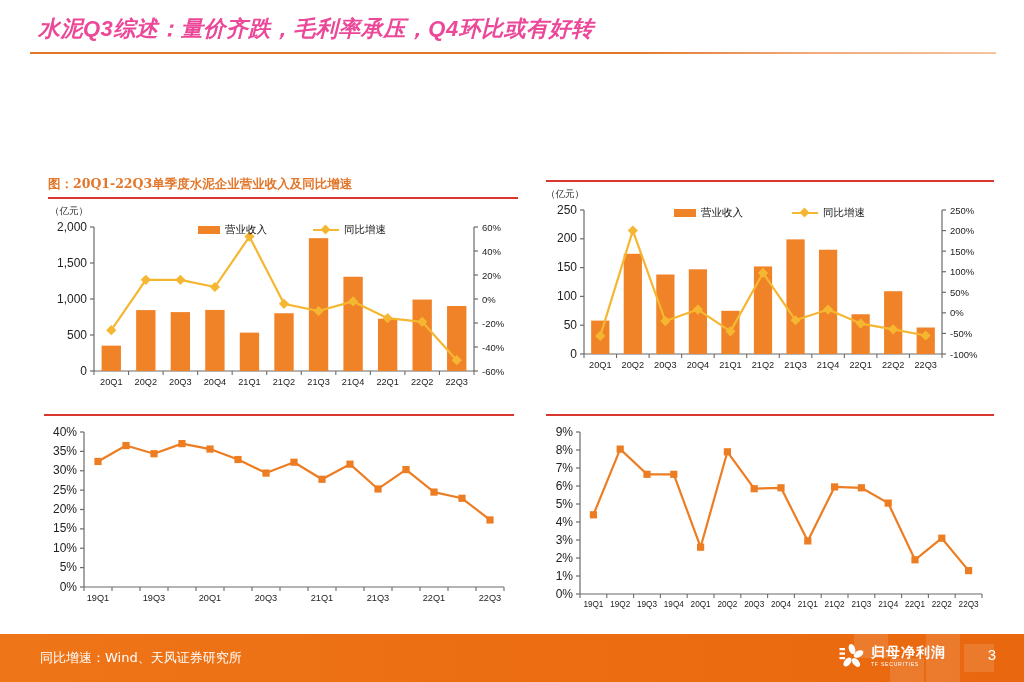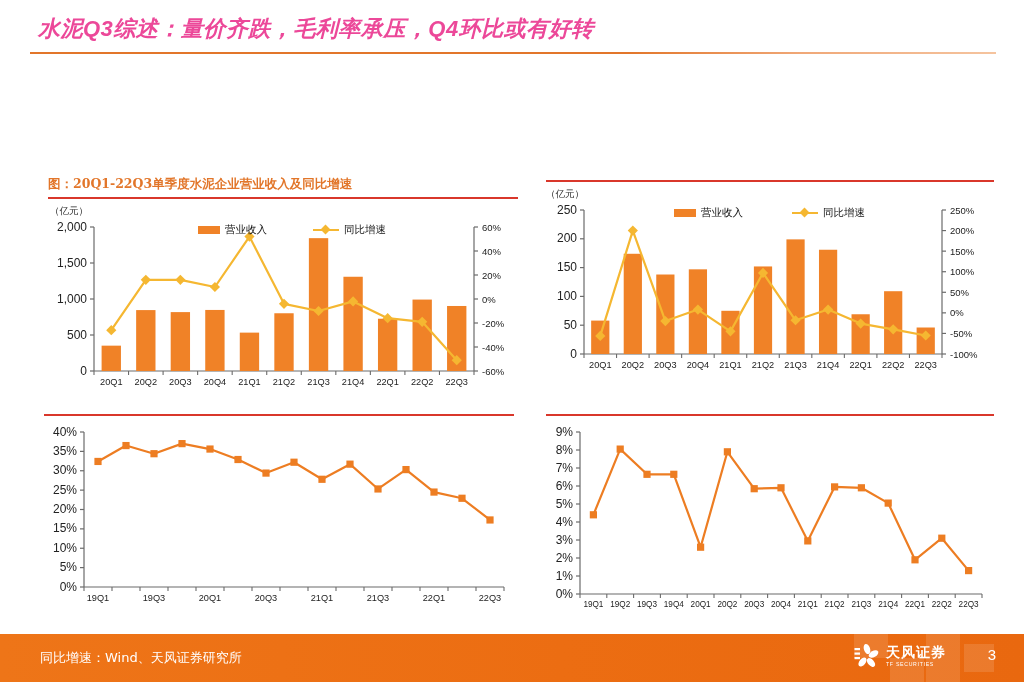--- a/index.html
+++ b/index.html
@@ -342,20 +342,20 @@
             <ellipse cx="19.5" cy="11" rx="3.1" ry="5.2" transform="rotate(62 19.5 11)"></ellipse>
             <ellipse cx="17" cy="19.5" rx="3.1" ry="5.2" transform="rotate(138 17 19.5)"></ellipse>
             <ellipse cx="8.5" cy="19" rx="3.1" ry="5.2" transform="rotate(-140 8.5 19)"></ellipse>
             <rect x="0.5" y="5" width="5.5" height="2.2"></rect>
             <rect x="0.5" y="9.5" width="5.5" height="2.2"></rect>
             <rect x="0.5" y="14" width="5.5" height="2.2"></rect>
           </g>
         </svg>
       </div>
       <div>
-        <div class="logo-text-cn">天风证券</div>
+        <div class="logo-text-cn">归母净利润</div>
         <div class="logo-text-en">TF SECURITIES</div>
       </div>
     </div>
     <div class="page-num">3</div>
   </div>
 
 </div>
 
 </body></html>

